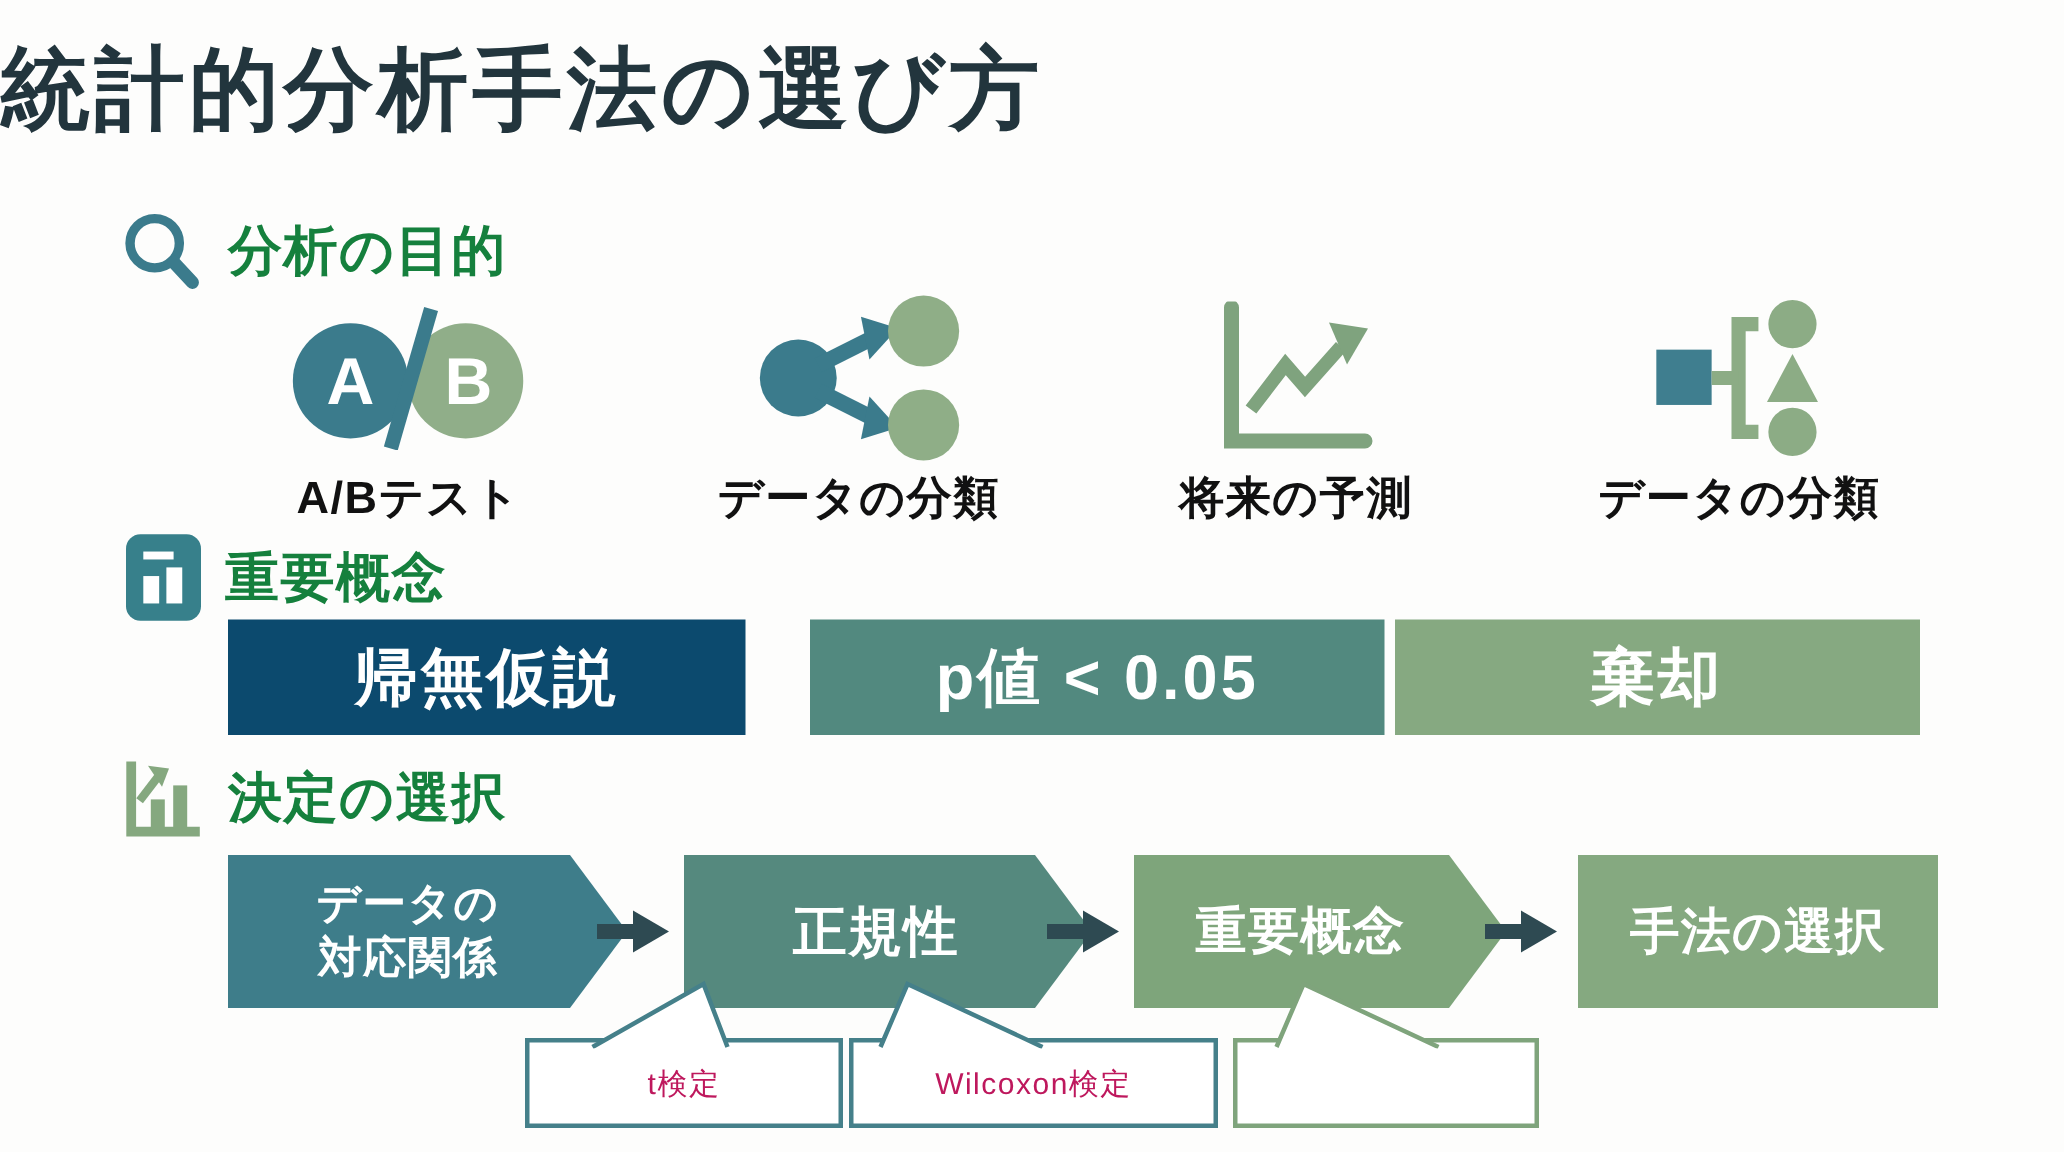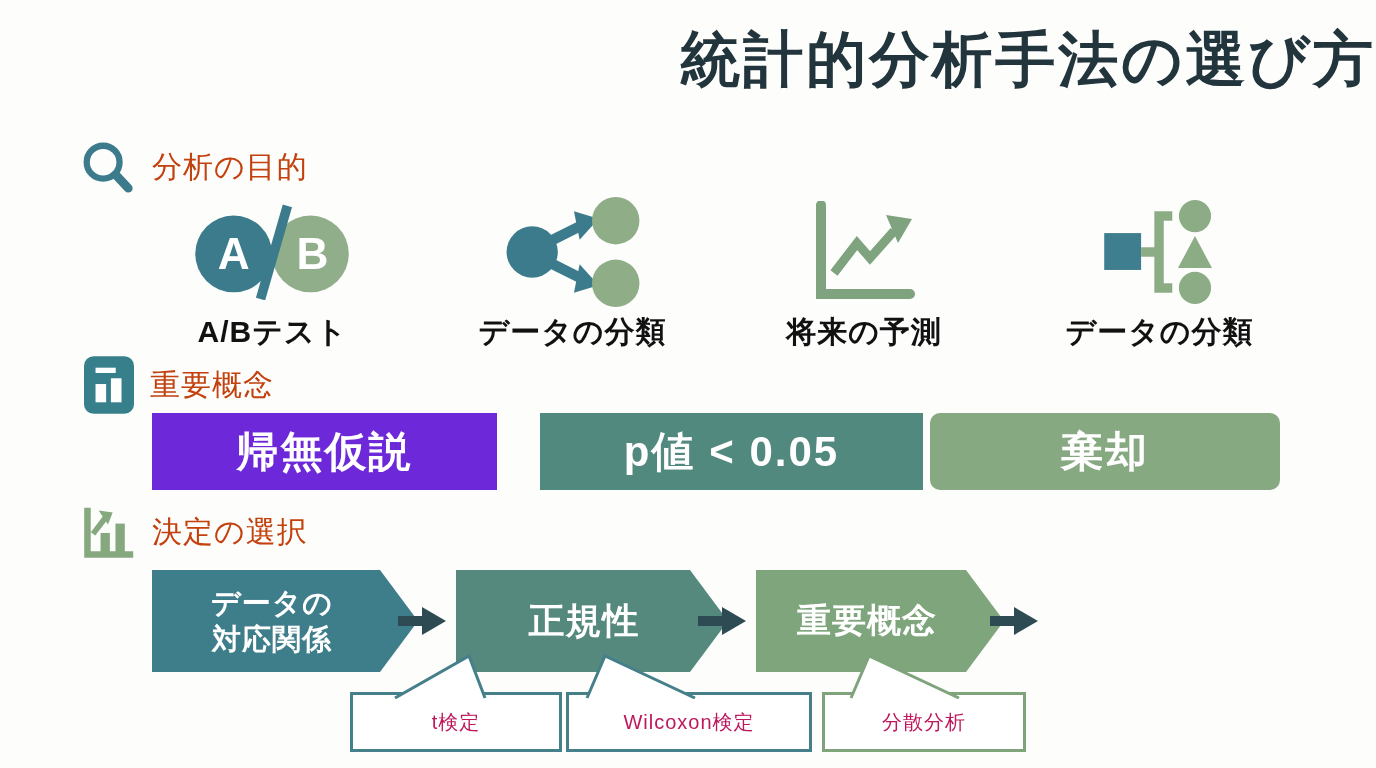--- a/index.html
+++ b/index.html
@@ -2,25 +2,25 @@
 <html><head>
 <meta charset="utf-8">
 <style>
   html,body{margin:0;padding:0;background:#fdfdfc;}
   .canvas{
     position:relative;width:1376px;height:768px;overflow:hidden;
     background:#fdfdfc;
     font-family:"Liberation Sans","DejaVu Sans",sans-serif;
   }
   .title{
-    position:absolute;top:20px;left:0;width:100%;text-align:right;
+    position:absolute;top:20px;left:0;width:100%;text-align:left;
     font-size:60px;font-weight:800;letter-spacing:3px;color:#22353d;
   }
   .sec-header{position:absolute;display:flex;align-items:center;gap:16px;}
-  .sec-header .sec-label{font-size:30px;font-weight:400;color:#c2410c;letter-spacing:1px;}
+  .sec-header .sec-label{font-size:36px;font-weight:700;color:#15803d;letter-spacing:1px;}
   .sec1{top:138px;left:78px;}
   .sec2{top:356px;left:84px;}
   .sec3{top:504px;left:80px;}
 
   .pcol{position:absolute;top:200px;display:flex;flex-direction:column;align-items:center;gap:8px;}
   .pcol .icon-box{height:104px;display:flex;align-items:center;justify-content:center;}
   .pcol .plabel{font-size:30px;font-weight:800;color:#111;letter-spacing:1px;white-space:nowrap;}
   .pcol1{left:140px;width:265px;}
   .pcol2{left:425px;width:295px;}
   .pcol3{left:728px;width:272px;}
@@ -127,27 +127,27 @@
   <div class="sec-header sec2">
     <svg width="50" height="58" viewBox="0 0 52 60">
       <rect x="0" y="0" width="52" height="60" rx="10" fill="#37808b"></rect>
       <rect x="12" y="12" width="21" height="5.5" fill="#ffffff"></rect>
       <rect x="12" y="29" width="11" height="19" fill="#ffffff"></rect>
       <rect x="28" y="23" width="11" height="25" fill="#ffffff"></rect>
     </svg>
     <span class="sec-label">重要概念</span>
   </div>
 
-  <div class="cbox cbox1" style="background-color: #6d28d9;">
+  <div class="cbox cbox1" style="background-color: #0c4a6e;">
     <span>帰無仮説</span>
   </div>
   <div class="cbox cbox2" style="background-color: rgb(82, 137, 127);">
     <span>p値 &lt; 0.05</span>
   </div>
-  <div class="cbox cbox3" style="background-color: rgb(134, 169, 129); border-radius: 10px;">
+  <div class="cbox cbox3" style="background-color: rgb(134, 169, 129);">
     <span>棄却</span>
   </div>
 
   <div class="sec-header sec3">
     <svg width="56" height="56" viewBox="0 0 60 60">
       <path d="M8 4 L8 54 L57 54" fill="none" stroke="#85a87f" stroke-width="7"></path>
       <rect x="22" y="31" width="10" height="21" fill="#85a87f"></rect>
       <rect x="38" y="21" width="10" height="31" fill="#85a87f"></rect>
       <line x1="14" y1="32" x2="27" y2="15" stroke="#85a87f" stroke-width="6"></line>
       <polygon points="20,7 35,9 30,22" fill="#85a87f"></polygon>
@@ -176,20 +176,23 @@
 
   <div class="step step3 chev" style="background-color: rgb(126, 165, 123);">
     <span>重要概念</span>
   </div>
 
   <svg class="flow-arrow fa3" viewBox="0 0 52 34" style="color: rgb(46, 74, 82);">
     <line x1="2" y1="17" x2="30" y2="17" stroke="currentColor" stroke-width="10"></line>
     <polygon points="26,3 50,17 26,31" fill="currentColor"></polygon>
   </svg>
 
+  <div class="step step4" style="background-color: rgb(133, 169, 128);">
+    <span>手法の選択</span>
+  </div>
 
   <div class="callout co1" style="border-color: rgb(69, 128, 138);">
     <svg class="pointer" viewBox="0 0 98 46" preserveAspectRatio="none" style="color: rgb(69, 128, 138);">
       <polygon points="2,46 76,3 92,46" fill="#ffffff"></polygon>
       <path d="M2,45 L76,3 L92,45" fill="none" stroke="currentColor" stroke-width="3"></path>
     </svg>
     <span>t検定</span>
   </div>
 
   <div class="callout co2" style="border-color: rgb(69, 128, 138);">
@@ -198,16 +201,15 @@
       <path d="M2,45 L20,3 L110,45" fill="none" stroke="currentColor" stroke-width="3"></path>
     </svg>
     <span>Wilcoxon検定</span>
   </div>
 
   <div class="callout co3" style="border-color: rgb(127, 164, 124);">
     <svg class="pointer" viewBox="0 0 114 46" preserveAspectRatio="none" style="color: rgb(127, 164, 124);">
       <polygon points="2,46 20,3 110,46" fill="#ffffff"></polygon>
       <path d="M2,45 L20,3 L110,45" fill="none" stroke="currentColor" stroke-width="3"></path>
     </svg>
-    <span>分散分析</span>
   </div>
 
 </div>
 
 </body></html>

